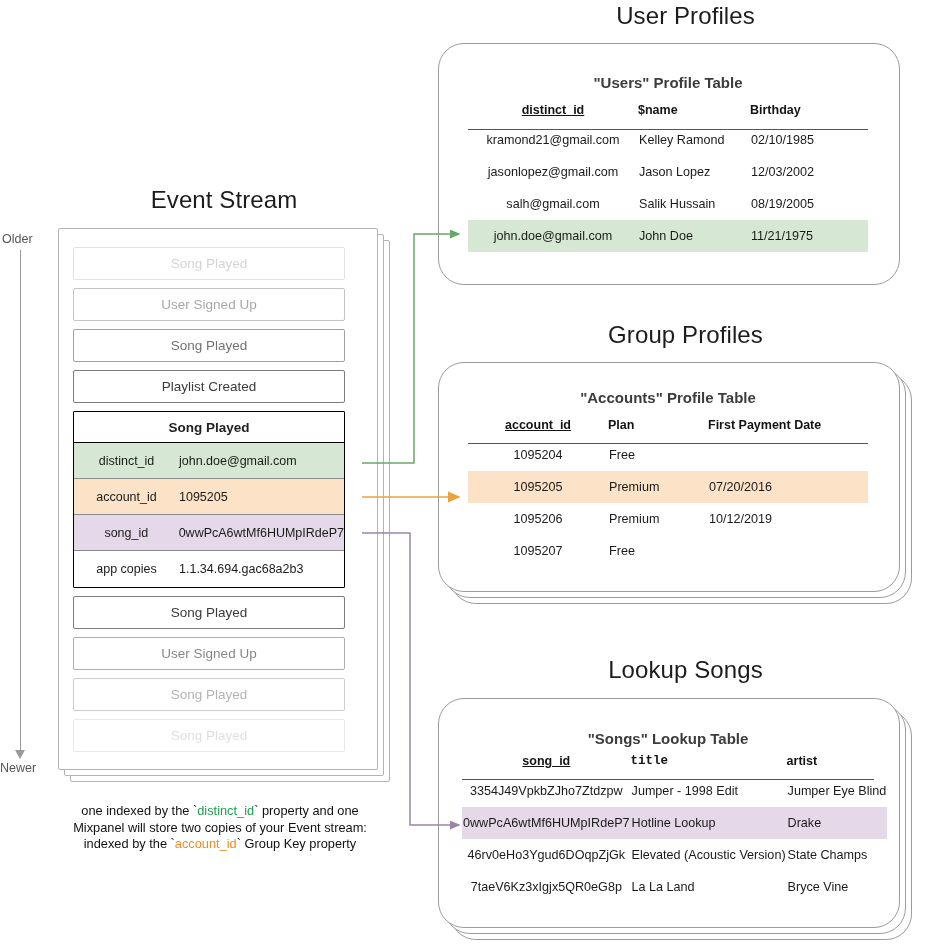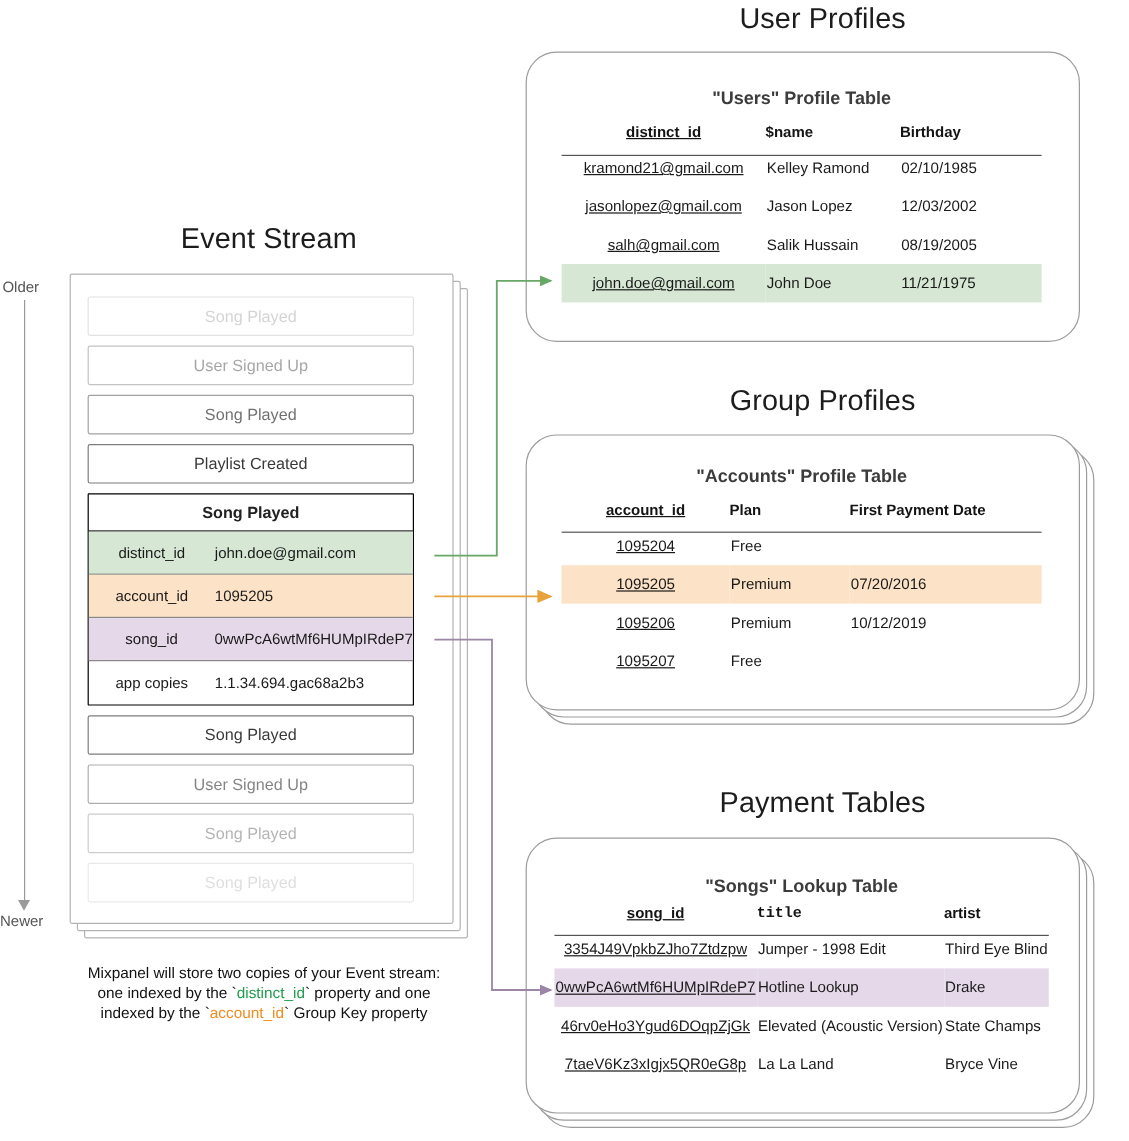--- a/index.html
+++ b/index.html
@@ -83,37 +83,37 @@
     font-size:12.5px;font-weight:bold;color:#141414;padding:0 0 7px 0;
     text-align:left;white-space:nowrap;
   }
   table.dtable th.c-key{text-align:center;}
   table.dtable th.c-key span{text-decoration:underline;}
   table.dtable td{
     font-size:12.6px;color:#1a1a1a;height:30px;white-space:nowrap;
     vertical-align:middle;
   }
   table.dtable td.c-key{text-align:center;}
-  table.dtable td.c-key span{text-decoration:underline;margin-top:16px;}
+  table.dtable td.c-key span{margin-top:16px;}
   .hdr-rule{position:absolute;height:1.4px;background:#555;}
 
   .hl-green td{background:#d6e8d4;}
   .hl-orange td{background:#fce2c6;}
   .hl-purple td{background:#e5d8e8;}
 
   svg.wires{position:absolute;left:0;top:0;width:941px;height:951px;pointer-events:none;}
 </style>
 </head>
 <body>
 
 <div class="abs section-title" style="left:430px;top:2px;width:511px;">User Profiles</div>
 
 <div class="abs section-title" style="left:430px;top:321px;width:511px;">Group Profiles</div>
 
-<div class="abs section-title" style="left:430px;top:656px;width:511px;">Payment Tables</div>
+<div class="abs section-title" style="left:430px;top:656px;width:511px;">Lookup Songs</div>
 
 <div class="abs section-title" style="left:58px;top:186px;width:332px;">Event Stream</div>
 
 <div class="abs axis-label" style="left:2px;top:221px;margin-top:11px;">Older</div>
 <div class="abs" id="axis-line"></div>
 <div class="abs" id="axis-arrow"></div>
 <div class="abs axis-label" style="left:0px;top:761px;">Newer</div>
 
 <div class="abs" id="stream-wrap">
   <div class="stack-layer stream-l3"></div>
@@ -160,24 +160,24 @@
       <div class="ev" style="top: 450px; height: 33px; opacity: 0.38;">
         <span>Song Played</span>
       </div>
       <div class="ev" style="top: 491px; height: 33px; opacity: 0.16;">
         <span>Song Played</span>
       </div>
     </div>
 </div>
 
 <div class="abs" id="caption">
-  <div>Mixpanel will store two copies of your Event stream:</div>
   <div>
     <span>one indexed by the `</span><span class="tok-green">distinct_id</span><span>` property and one</span>
   </div>
+  <div>Mixpanel will store two copies of your Event stream:</div>
   <div>
     <span>indexed by the `</span><span class="tok-orange">account_id</span><span>` Group Key property</span>
   </div>
 </div>
 
 <div class="panel-stack" style="left:438px;top:43px;width:470px;height:246px;">
   <div class="panel-layer panel-main" style="width:460px;height:240px;"></div>
   <div class="abs tbl-title" style="left:0;top:31px;width:460px;">"Users" Profile Table</div>
   <div class="hdr-rule" style="left:30px;top:86px;width:400px;"></div>
   <table class="dtable" style="left:30px;top:60px;width:400px;">
@@ -263,21 +263,21 @@
         <tr>
       <th class="c-key" style="width:170px;"><span>song_id</span></th>
       <th style="width:160px;font-family:Liberation Mono, monospace;"><span>title</span></th>
       <th><span>artist</span></th>
     </tr>
       </thead>
     <tbody>
         <tr>
           <td class="c-key"><span>3354J49VpkbZJho7Ztdzpw</span></td>
           <td>Jumper - 1998 Edit</td>
-          <td>Third Eye Blind</td>
+          <td>Jumper Eye Blind</td>
         </tr>
         <tr class="hl-purple">
           <td class="c-key"><span>0wwPcA6wtMf6HUMpIRdeP7</span></td>
           <td>Hotline Lookup</td>
           <td>Drake</td>
         </tr>
         <tr>
           <td class="c-key"><span>46rv0eHo3Ygud6DOqpZjGk</span></td>
           <td>Elevated (Acoustic Version)</td>
           <td>State Champs</td>

